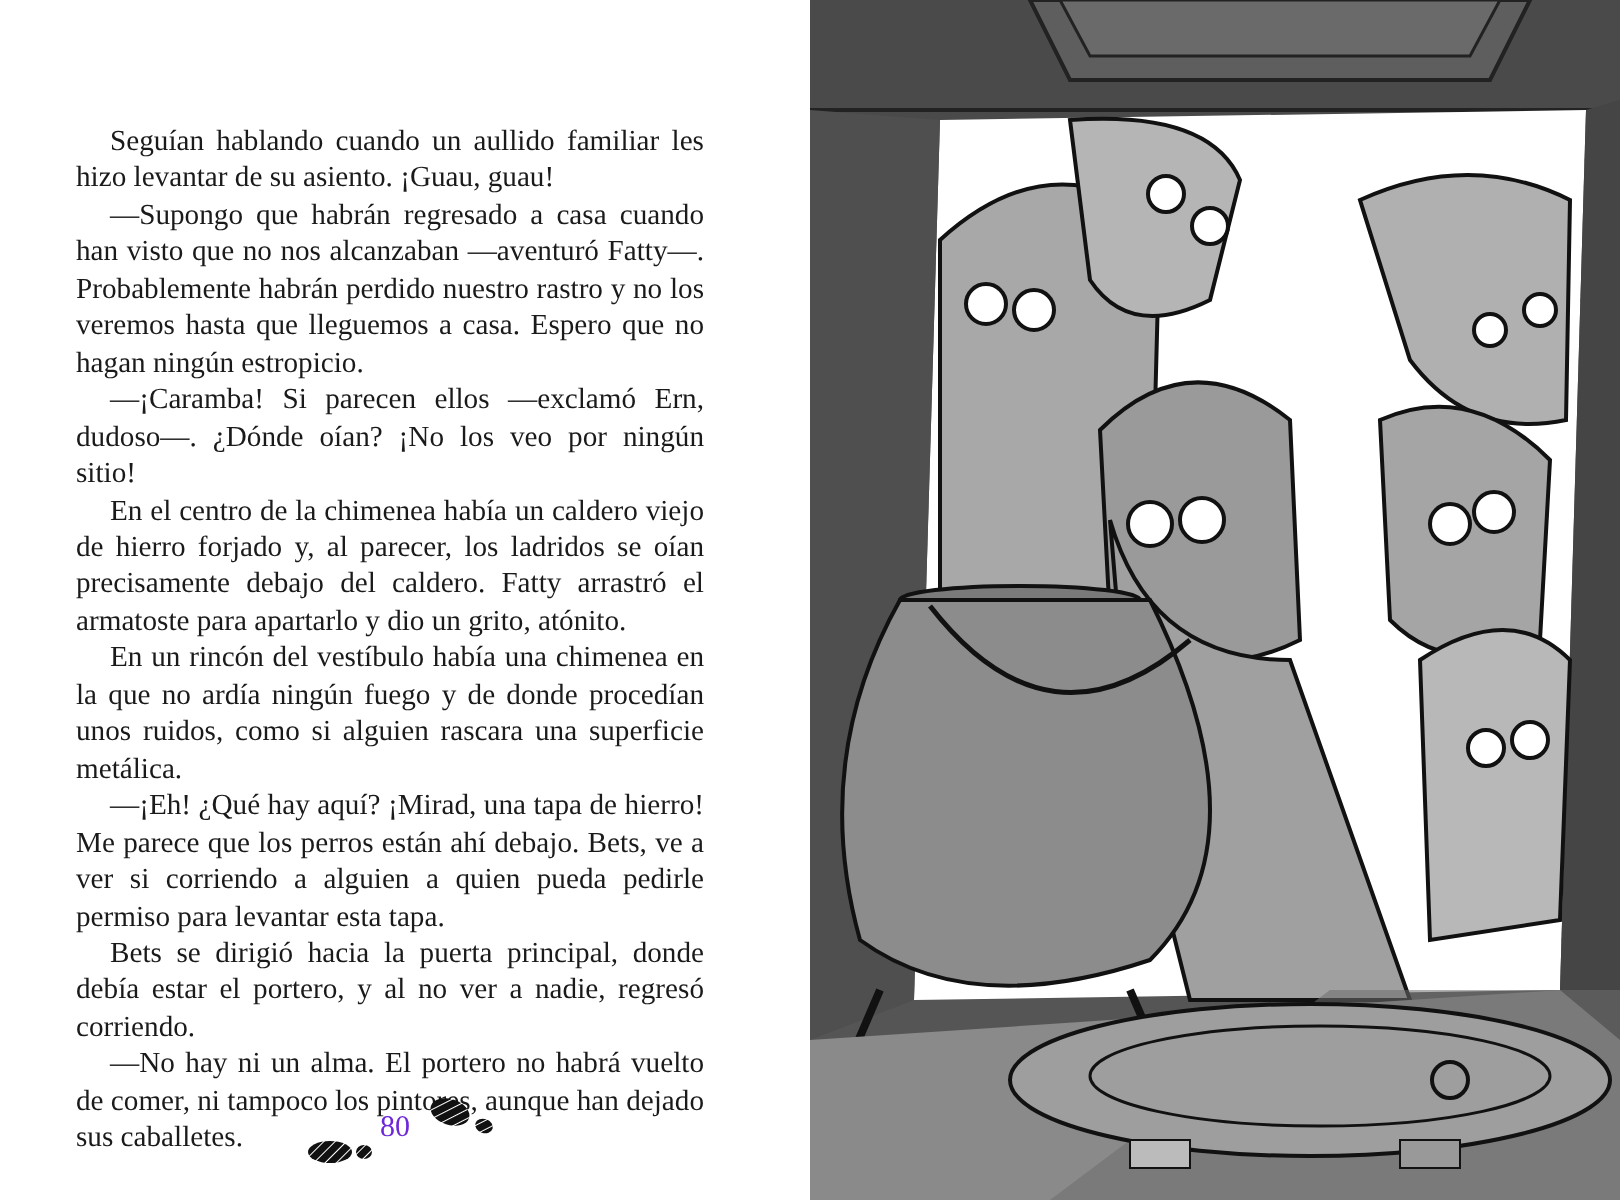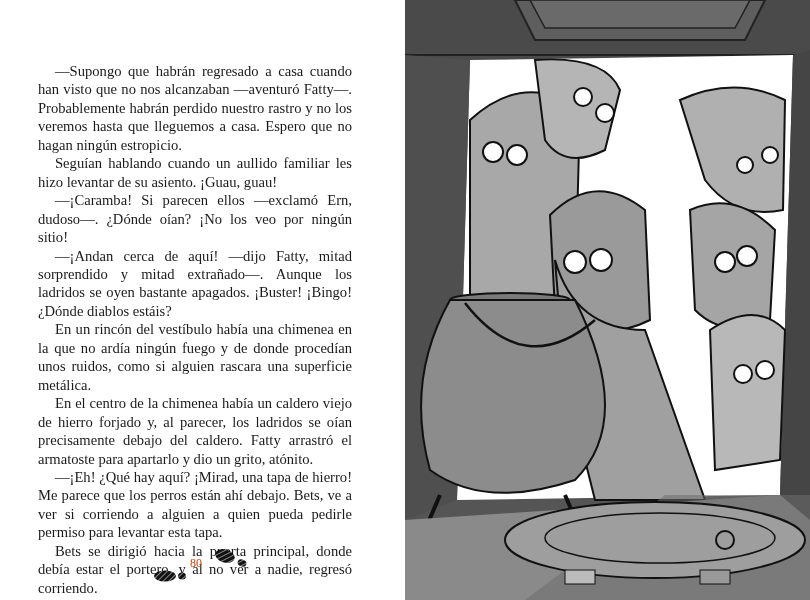--- a/index.html
+++ b/index.html
@@ -10,39 +10,38 @@
       position: absolute; left: 38px; top: 62px; width: 314px;
       font-family: "Liberation Serif", "DejaVu Serif", serif;
       font-size: 14.6px; line-height: 18.45px; color: #1a1a1a;
       text-align: justify; hyphens: manual;
     }
     .text-block p { margin: 0; text-indent: 17px; }
     .folio { position: absolute; left: 0; top: 548px; width: 405px; height: 50px; }
     .page-number {
       position: absolute; left: 190px; top: 8px;
       font-family: "Liberation Serif", "DejaVu Serif", serif;
-      font-size: 12px; color: #c2410c;
+      font-size: 15px; color: #6d28d9;
     }
     .footprint { position: absolute; }
     .page-right { position: relative; width: 405px; height: 600px; background: #5a5a5a; overflow: hidden; }
     .page-right svg { position: absolute; left: 0; top: 0; }
   </style>
 </head>
 <body>
 
 <div class="spread">
 
   <div class="page-left">
     <div class="text-block">
+      <p>Seguían hablando cuando un aullido familiar les hizo levantar de su asiento. ¡Guau, guau!</p>
       <p>—Supongo que habrán regresado a casa cuando han visto que no nos alcanzaban —aventuró Fatty—. Probablemente habrán perdido nuestro rastro y no los veremos hasta que lle­guemos a casa. Espero que no hagan ningún estropicio.</p>
-      <p>Seguían hablando cuando un aullido familiar les hizo levantar de su asiento. ¡Guau, guau!</p>
       <p>—¡Caramba! Si parecen ellos —exclamó Ern, dudo­so—. ¿Dónde oían? ¡No los veo por ningún sitio!</p>
-      <p>—¡Andan cerca de aquí! —dijo Fatty, mitad sorprendi­do y mitad extrañado—. Aunque los ladridos se oyen bas­tante apagados. ¡Buster! ¡Bingo! ¿Dónde diablos estáis?</p>
+      <p>En el centro de la chimenea había un caldero viejo de hierro forjado y, al parecer, los ladridos se oían precisamente debajo del caldero. Fatty arrastró el armatoste para apartarlo y dio un grito, atónito.</p>
       <p>En un rincón del vestíbulo había una chimenea en la que no ardía ningún fuego y de donde procedían unos ruidos, como si alguien rascara una superficie metálica.</p>
-      <p>En el centro de la chimenea había un caldero viejo de hierro forjado y, al parecer, los ladridos se oían precisamente debajo del caldero. Fatty arrastró el armatoste para apartarlo y dio un grito, atónito.</p>
       <p>—¡Eh! ¿Qué hay aquí? ¡Mirad, una tapa de hierro! Me parece que los perros están ahí debajo. Bets, ve a ver si corriendo a alguien a quien pueda pedirle permiso para levantar esta tapa.</p>
       <p>Bets se dirigió hacia la puerta principal, donde debía estar el portero, y al no ver a nadie, regresó corriendo.</p>
       <p>—No hay ni un alma. El portero no habrá vuelto de comer, ni tampoco los pintores, aunque han dejado sus caba­lletes.</p>
 
     </div>
 
     <div class="folio">
       <span class="page-number">80</span>
 
       <svg class="footprint" style="left:214px;top:0px" width="36" height="20" viewBox="0 0 36 20">

